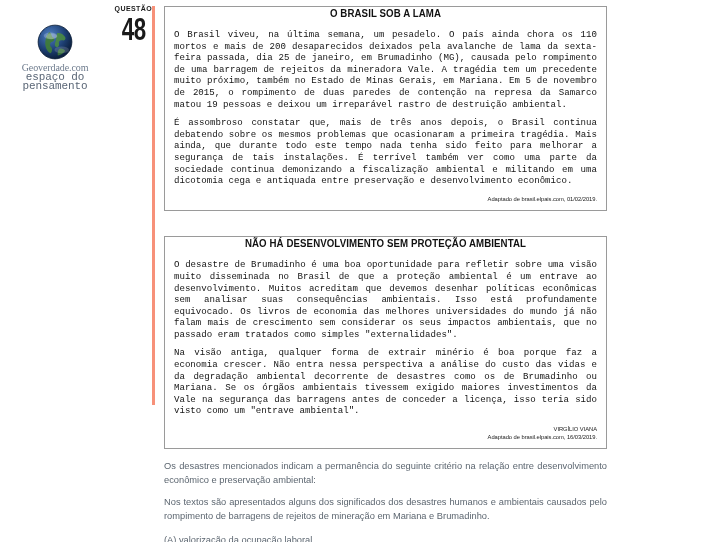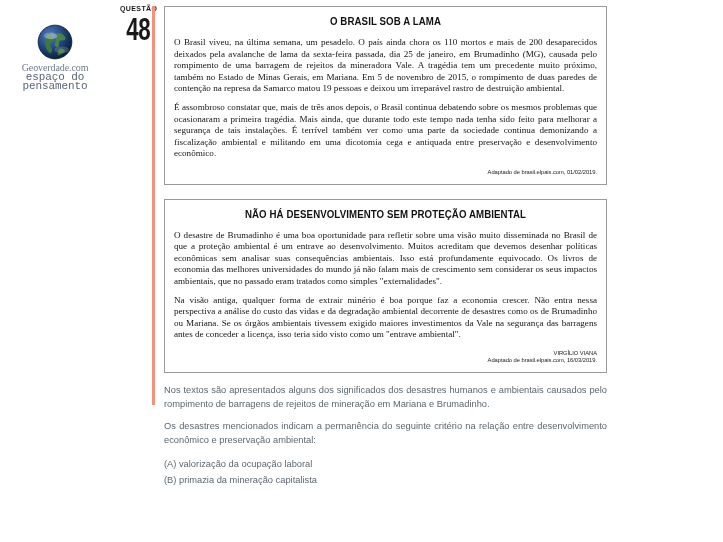--- a/index.html
+++ b/index.html
@@ -53,24 +53,24 @@
     font-family: Liberation Mono, monospace;
     font-size: 11px;
     color: #5a6676;
     line-height: 9px;
     letter-spacing: -0.1px;
   }
 
   
   .qnum-col {
     position: absolute;
-    left: 120px;
+    left: 108px;
     top: 4px;
     width: 44px;
-    text-align: left;
+    text-align: right;
   }
   .qnum-label {
     font-family: "Liberation Sans", sans-serif;
     font-size: 7px;
     font-weight: bold;
     letter-spacing: 0.4px;
     color: #1a1a1a;
     line-height: 9px;
   }
   .qnum-value {
@@ -98,41 +98,41 @@
   .content-col {
     position: absolute;
     left: 164px;
     top: 6px;
     width: 443px;
   }
 
   .text-box {
     border: 1px solid #9a9a9a;
     box-sizing: border-box;
-    padding: 8px 9px 7px 9px;
+    padding: 0 9px 7px 9px;
     background: #ffffff;
   }
   .text-box.second {
-    margin-top: 14px;
+    margin-top: 25px;
   }
 
   .box-title {
     text-align: center;
     font-family: "Liberation Sans", sans-serif;
     font-weight: bold;
     font-size: 11px;
     color: #111111;
     letter-spacing: 0.1px;
     transform: scaleX(0.88);
     margin: 0 0 9px 0;
     line-height: 13px;
   }
 
   .para {
-    font-family: Liberation Serif, serif;
+    font-family: Liberation Mono, monospace;
     font-size: 9.1px;
     line-height: 11.6px;
     color: #141414;
     text-align: justify;
     margin: 0 0 7px 0;
     hyphens: none;
   }
   .para:last-of-type {
     margin-bottom: 0;
   }
@@ -224,22 +224,22 @@
       <div class="box-title">NÃO HÁ DESENVOLVIMENTO SEM PROTEÇÃO AMBIENTAL</div>
       <p class="para">O desastre de Brumadinho é uma boa oportunidade para refletir sobre uma visão muito disseminada no Brasil de que a proteção ambiental é um entrave ao desenvolvimento. Muitos acreditam que devemos desenhar políticas econômicas sem analisar suas consequências ambientais. Isso está profundamente equivocado. Os livros de economia das melhores universidades do mundo já não falam mais de crescimento sem considerar os seus impactos ambientais, que no passado eram tratados como simples "externalidades".</p>
       <p class="para">Na visão antiga, qualquer forma de extrair minério é boa porque faz a economia crescer. Não entra nessa perspectiva a análise do custo das vidas e da degradação ambiental decorrente de desastres como os de Brumadinho ou Mariana. Se os órgãos ambientais tivessem exigido maiores investimentos da Vale na segurança das barragens antes de conceder a licença, isso teria sido visto como um "entrave ambiental".</p>
       <div class="credit">
         <span class="author">VIRGÍLIO VIANA</span>
         <span>Adaptado de brasil.elpais.com, 16/03/2019.</span>
       </div>
     </div>
 
     <div class="statement">
+      <p class="stmt-para">Os desastres mencionados indicam a permanência do seguinte critério na relação entre desenvolvimento econômico e preservação ambiental:</p>
       <p class="stmt-para">Nos textos são apresentados alguns dos significados dos desastres humanos e ambientais causados pelo rompimento de barragens de rejeitos de mineração em Mariana e Brumadinho.</p>
-      <p class="stmt-para">Os desastres mencionados indicam a permanência do seguinte critério na relação entre desenvolvimento econômico e preservação ambiental:</p>
 
       <div class="options">
         <div class="option">(A) valorização da ocupação laboral</div>
         <div class="option">(B) primazia da mineração capitalista</div>
       </div>
     </div>
 
   </div>
 </div>
 

